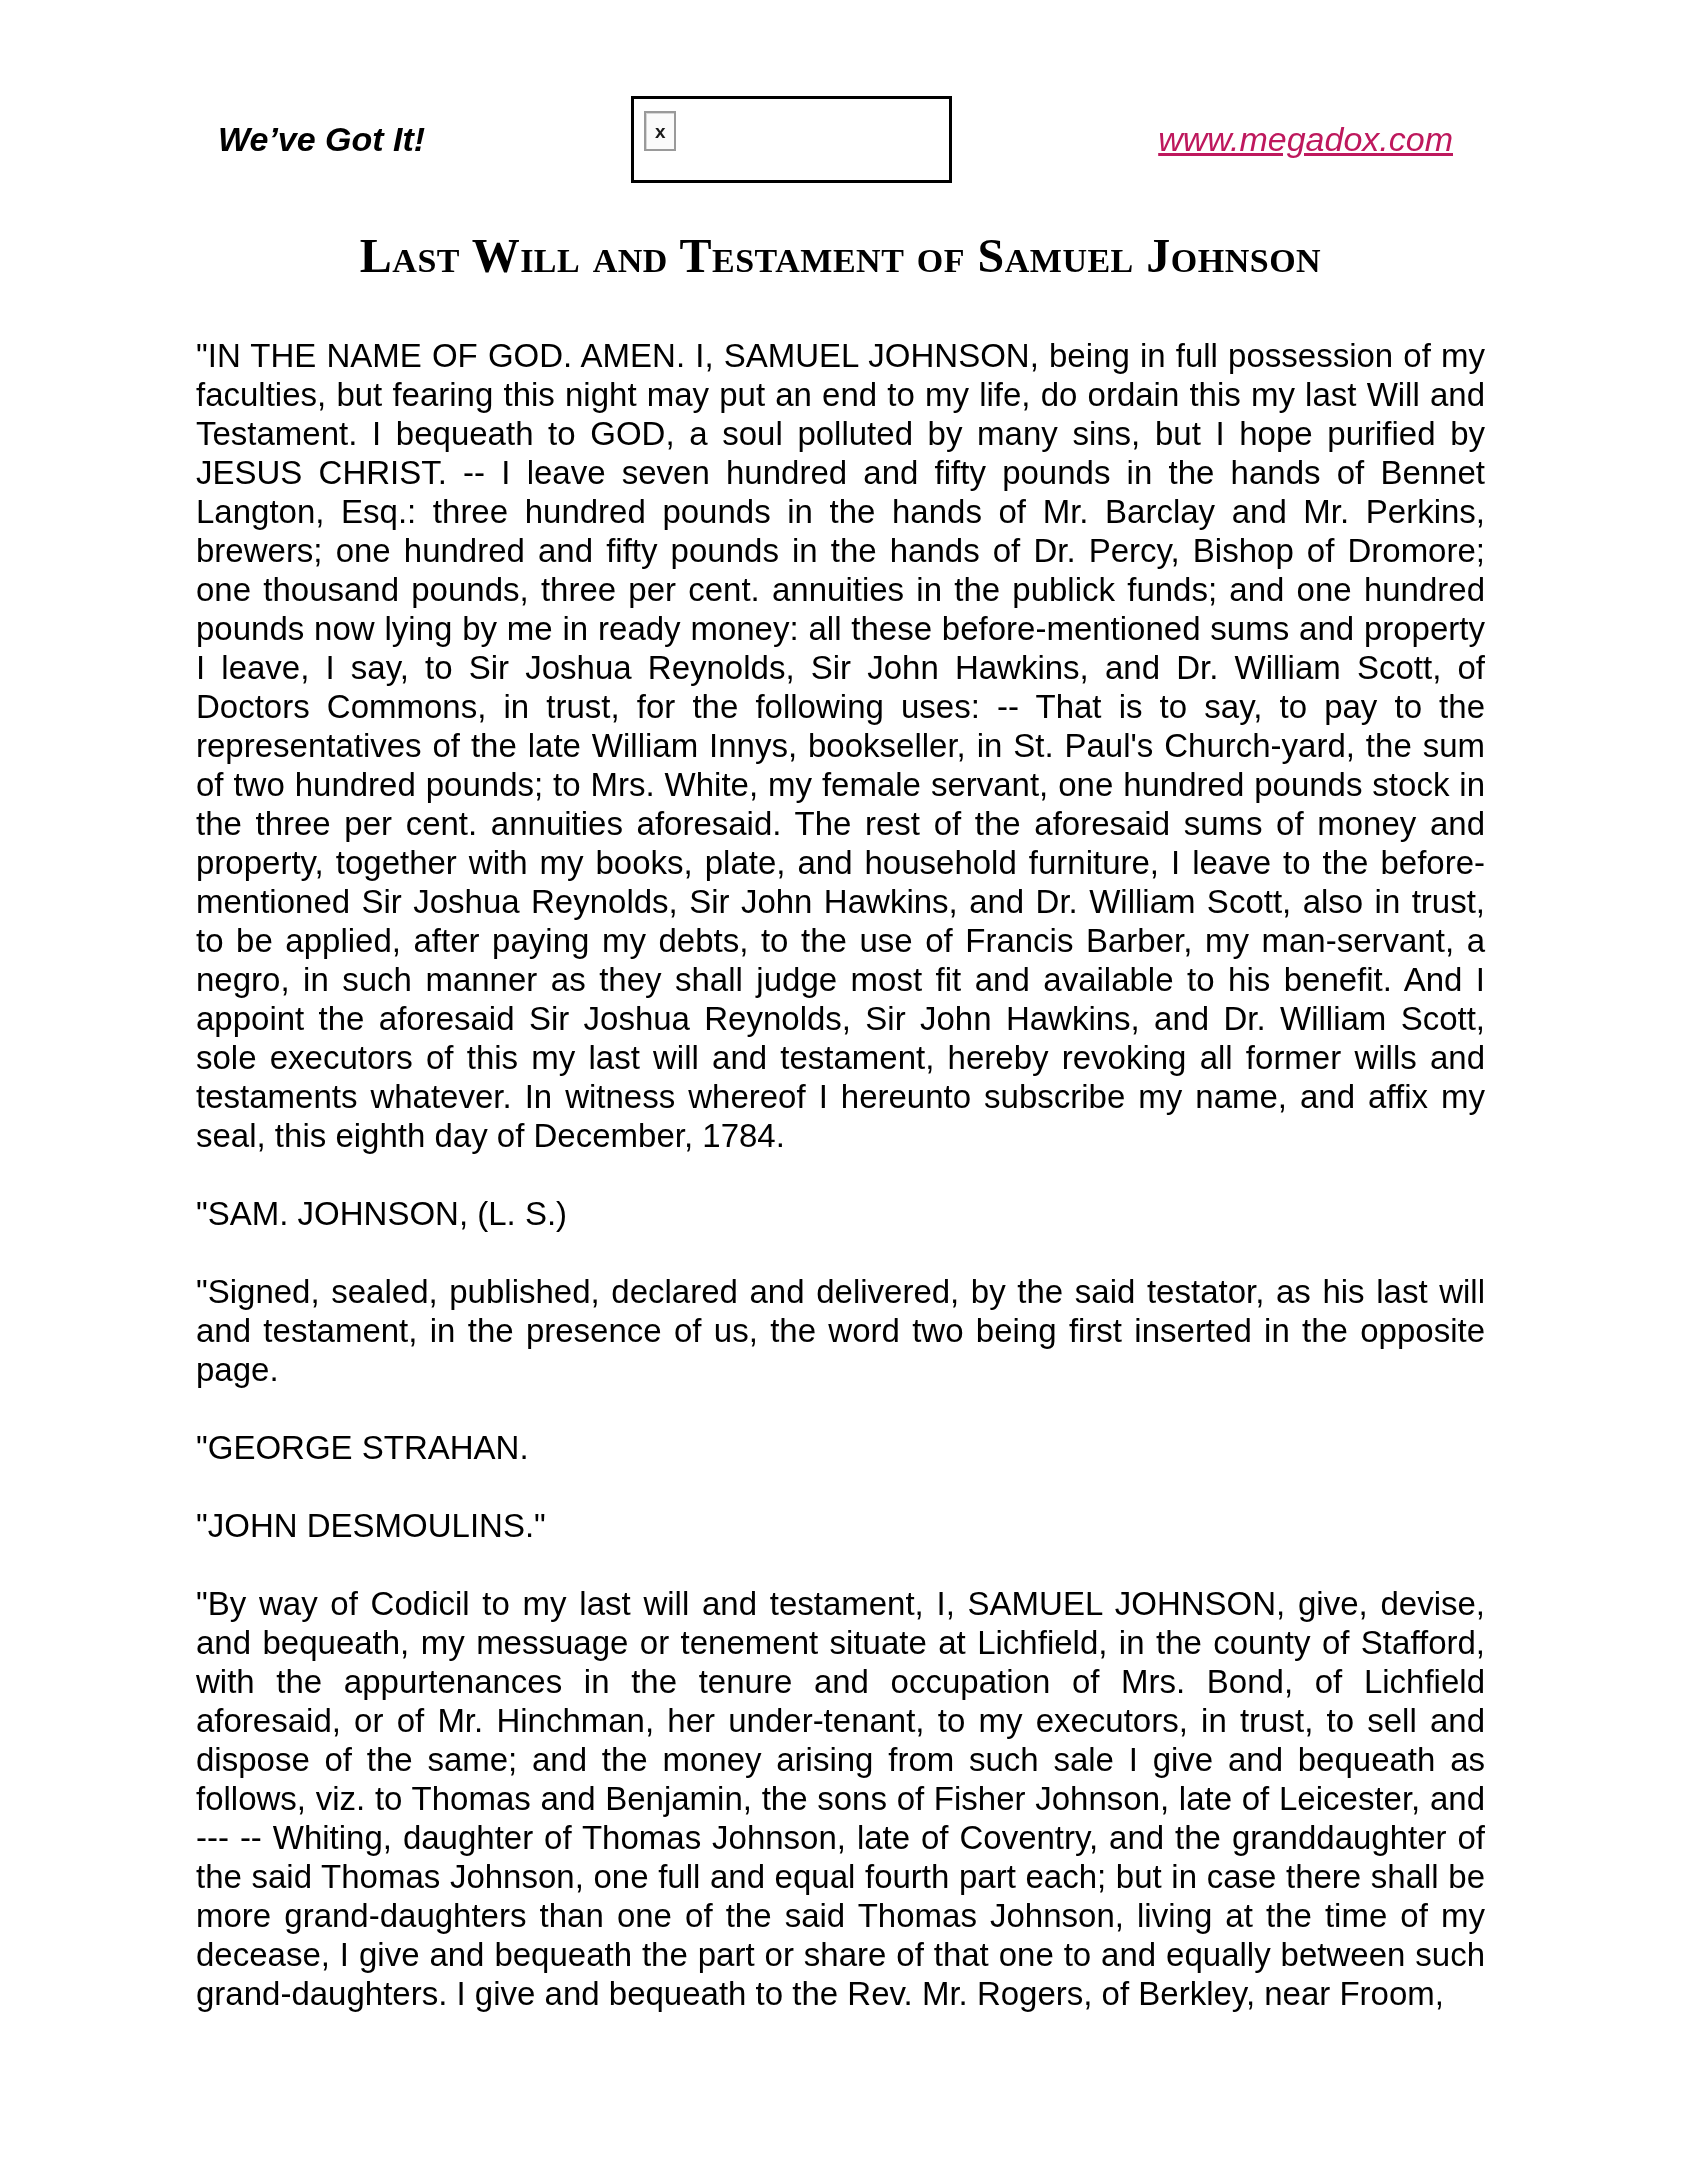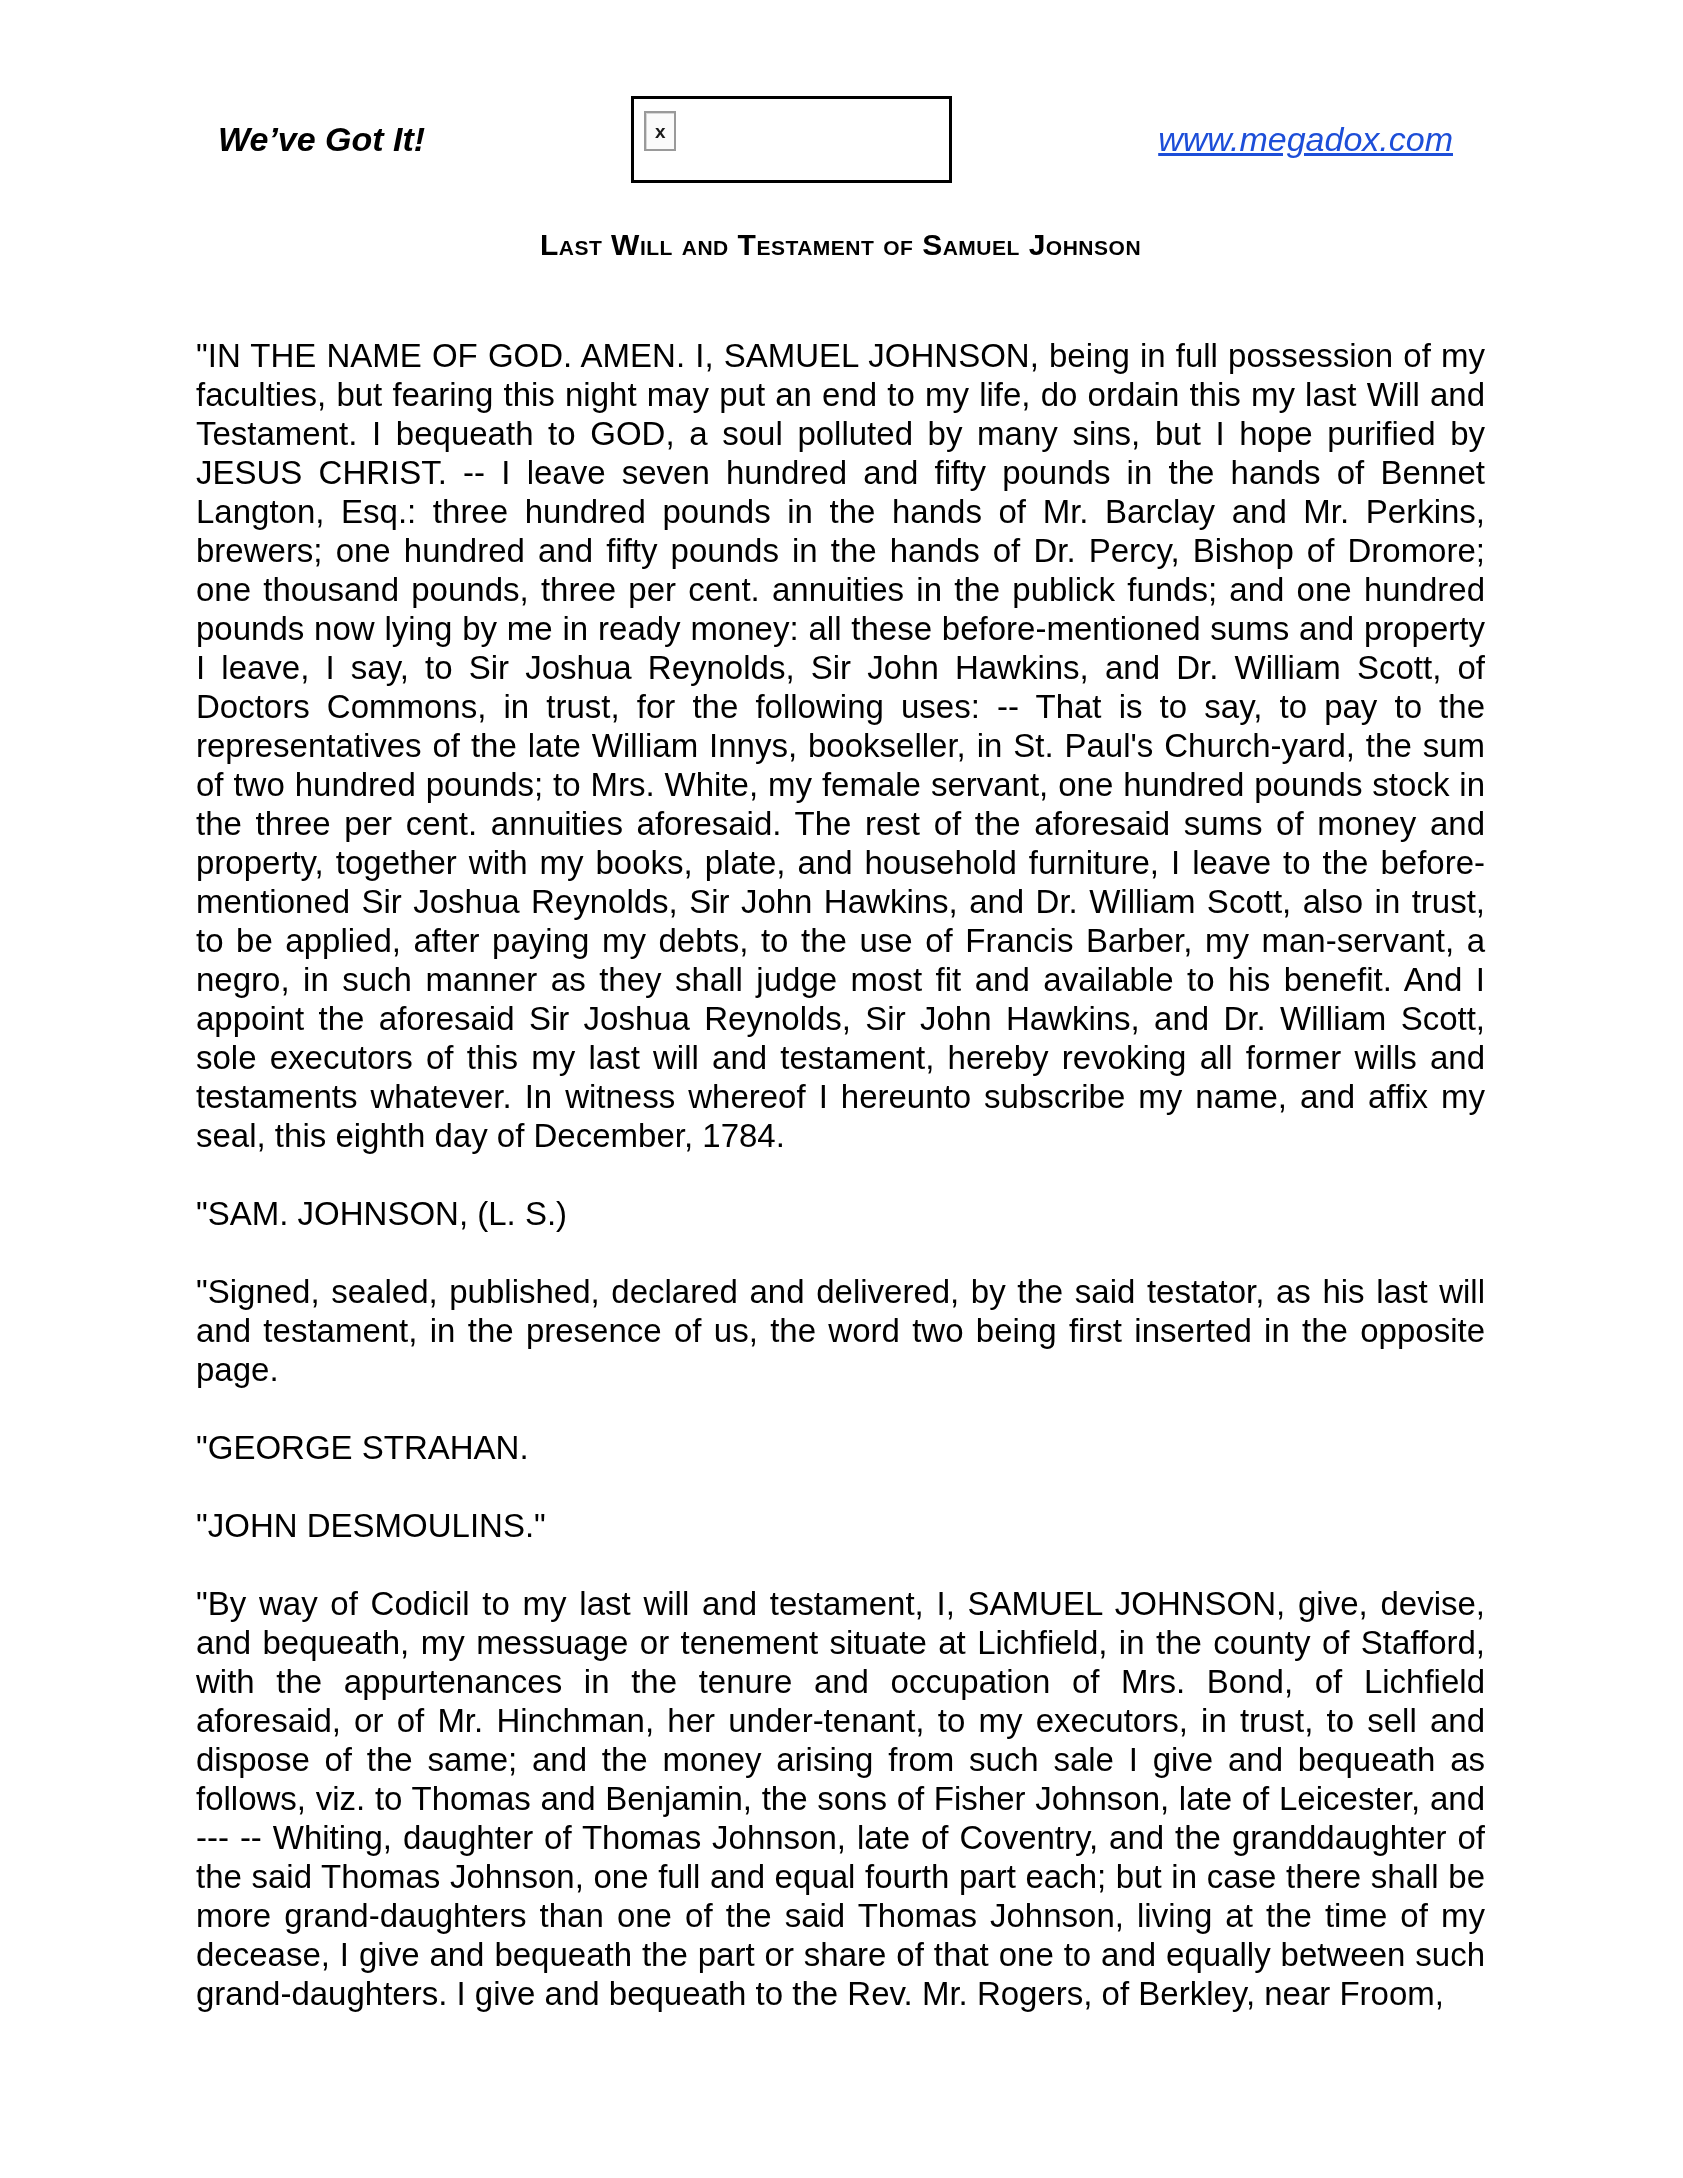--- a/index.html
+++ b/index.html
@@ -64,25 +64,26 @@
     white-space: nowrap;
     cursor: pointer;
   }
   
   .doc-title {
     position: absolute;
     left: 196px;
     top: 228px;
     width: 1289px;
     text-align: center;
-    font-size: 30px;
+    font-size: 48px;
     font-weight: bold;
     font-variant: small-caps;
     letter-spacing: 0.5px;
     white-space: nowrap;
+    font-family: Liberation Serif, serif;
   }
   
   .doc-body {
     position: absolute;
     left: 196px;
     top: 336px;
     width: 1289px;
     font-size: 33px;
     line-height: 39px;
   }
@@ -98,21 +99,21 @@
 
 <div class="page">
 
   <div class="header">
     <div class="tagline">We’ve Got It!</div>
 
     <div class="logo-box">
       <span class="broken-icon">x</span>
     </div>
 
-    <div class="weblink" style="color:#1d4ed8;text-decoration:underline;">www.megadox.com</div>
+    <div class="weblink" style="color:#be185d;text-decoration:underline;">www.megadox.com</div>
   </div>
 
   <div class="doc-title">Last Will and Testament of Samuel Johnson</div>
 
   <div class="doc-body">
     <p>"IN THE NAME OF GOD. AMEN. I, SAMUEL JOHNSON, being in full possession of my faculties, but fearing this night may put an end to my life, do ordain this my last Will and Testament. I bequeath to GOD, a soul polluted by many sins, but I hope purified by JESUS CHRIST. -- I leave seven hundred and fifty pounds in the hands of Bennet Langton, Esq.: three hundred pounds in the hands of Mr. Barclay and Mr. Perkins, brewers; one hundred and fifty pounds in the hands of Dr. Percy, Bishop of Dromore; one thousand pounds, three per cent. annuities in the publick funds; and one hundred pounds now lying by me in ready money: all these before-mentioned sums and property I leave, I say, to Sir Joshua Reynolds, Sir John Hawkins, and Dr. William Scott, of Doctors Commons, in trust, for the following uses: -- That is to say, to pay to the representatives of the late William Innys, bookseller, in St. Paul's Church-yard, the sum of two hundred pounds; to Mrs. White, my female servant, one hundred pounds stock in the three per cent. annuities aforesaid. The rest of the aforesaid sums of money and property, together with my books, plate, and household furniture, I leave to the before-mentioned Sir Joshua Reynolds, Sir John Hawkins, and Dr. William Scott, also in trust, to be applied, after paying my debts, to the use of Francis Barber, my man-servant, a negro, in such manner as they shall judge most fit and available to his benefit. And I appoint the aforesaid Sir Joshua Reynolds, Sir John Hawkins, and Dr. William Scott, sole executors of this my last will and testament, hereby revoking all former wills and testaments whatever. In witness whereof I hereunto subscribe my name, and affix my seal, this eighth day of December, 1784.</p>
 
     <p class="single">"SAM. JOHNSON, (L. S.)</p>
 
     <p>"Signed, sealed, published, declared and delivered, by the said testator, as his last will and testament, in the presence of us, the word two being first inserted in the opposite page.</p>

